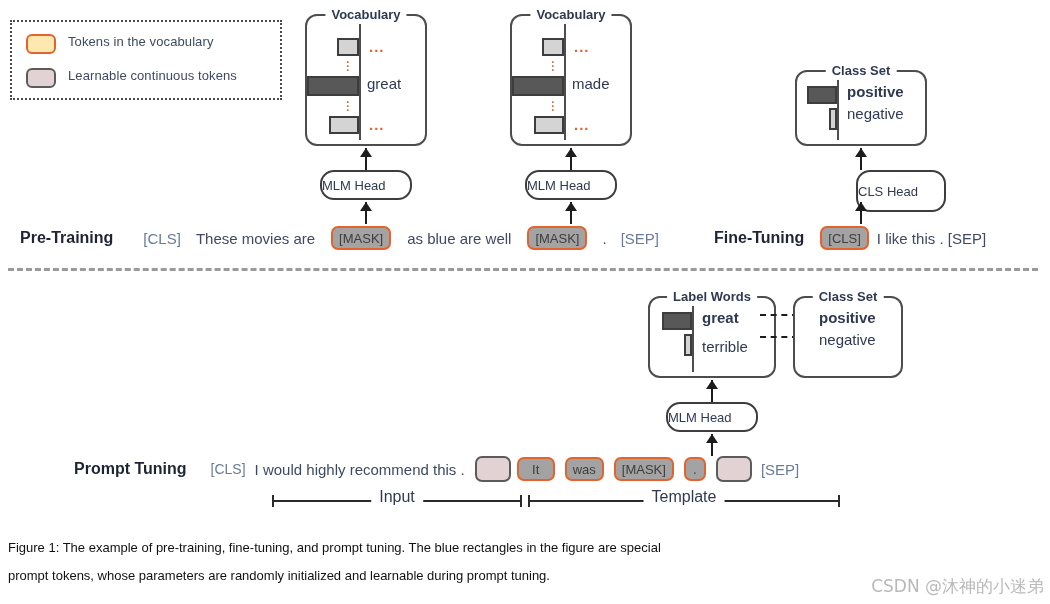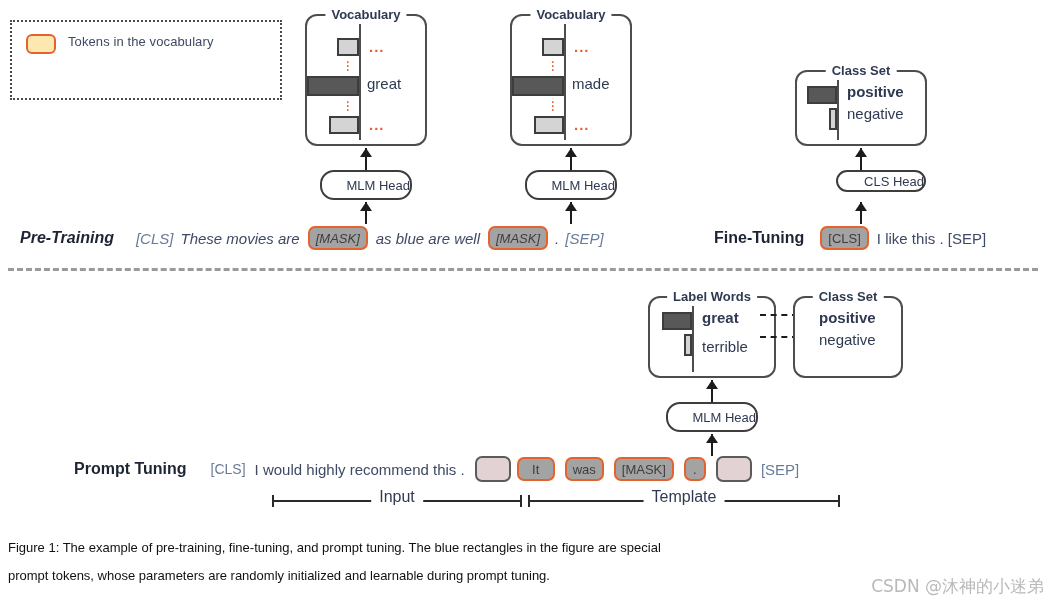--- a/index.html
+++ b/index.html
@@ -79,21 +79,21 @@
     position:absolute;font-size:15px;color:#e4622e;font-weight:bold;
     letter-spacing:1px;white-space:nowrap;
   }
 
   
   .head-pill{
     box-sizing:border-box;
     border:2px solid #3d3d3d;
     border-radius:14px;
     background:#fff;
-    display:flex;align-items:center;justify-content:flex-end;
+    display:flex;align-items:center;justify-content:flex-start;
     font-size:13px;color:#2f3a52;white-space:nowrap;
   }
 
   
   .arrow-up{position:absolute;}
   .arrow-up .shaft{
     position:absolute;left:50%;transform:translateX(-50%);
     width:2px;background:#1c1c1c;bottom:0;
   }
   .arrow-up .headtip{
@@ -179,20 +179,24 @@
 </head>
 <body>
 
 <div id="page">
 
   <div class="abs" id="legend">
     <div class="legend-row" style="top:12px;">
       <span class="legend-swatch sw-vocab"></span>
       <span class="legend-label">Tokens in the vocabulary</span>
     </div>
+    <div class="legend-row" style="top:46px;">
+      <span class="legend-swatch sw-learn"></span>
+      <span class="legend-label">Learnable continuous tokens</span>
+    </div>
   </div>
 
   <div class="abs panel" style="left:305px;top:14px;width:122px;height:132px;">
     <div class="axis" style="left:52px;top:8px;height:116px;"></div>
 
     <div class="bar bar-light" style="left:30px;top:22px;width:22px;height:18px;"></div>
     <div class="hdots" style="left:62px;top:22px;">...</div>
 
     <div class="vdots" style="left:38px;top:44px;">·<br>·<br>·</div>
 
@@ -254,29 +258,29 @@
     <div class="bar bar-light" style="left:32px;top:36px;width:8px;height:22px;"></div>
     <div class="bar-word" style="left:50px;top:11px;font-weight:bold;">positive</div>
     <div class="bar-word" style="left:50px;top:33px;">negative</div>
   </div>
   <div class="abs panel-title" style="left:861px;top:63px;">Class Set</div>
 
   <div class="abs arrow-up" style="left:855px;top:148px;width:12px;height:22px;">
     <div class="shaft" style="height:22px;"></div>
       <div class="headtip"></div>
   </div>
-  <div class="abs head-pill" style="left:836px;top:170px;width:90px;height:22px;">
+  <div class="abs head-pill" style="left:856px;top:170px;width:90px;height:42px;">
     <span>CLS Head</span>
   </div>
   <div class="abs arrow-up" style="left:855px;top:202px;width:12px;height:22px;">
     <div class="shaft" style="height:22px;"></div>
       <div class="headtip"></div>
   </div>
 
-  <div class="srow" style="left:20px;top:226px;gap:0;font-style:italic;">
+  <div class="srow" style="left:20px;top:226px;gap:8px;">
     <span class="stage-label">Pre-Training</span>
     <span class="brk" style="margin-left:22px;">[CLS]</span>
     <span class="plain" style="margin-left:7px;">These movies are</span>
     <span class="chip chip-vocab" style="margin-left:8px;">[MASK]</span>
     <span class="plain" style="margin-left:8px;">as blue are well</span>
     <span class="chip chip-vocab" style="margin-left:8px;">[MASK]</span>
     <span class="plain" style="margin-left:7px;">.</span>
     <span class="brk" style="margin-left:6px;">[SEP]</span>
   </div>
 

